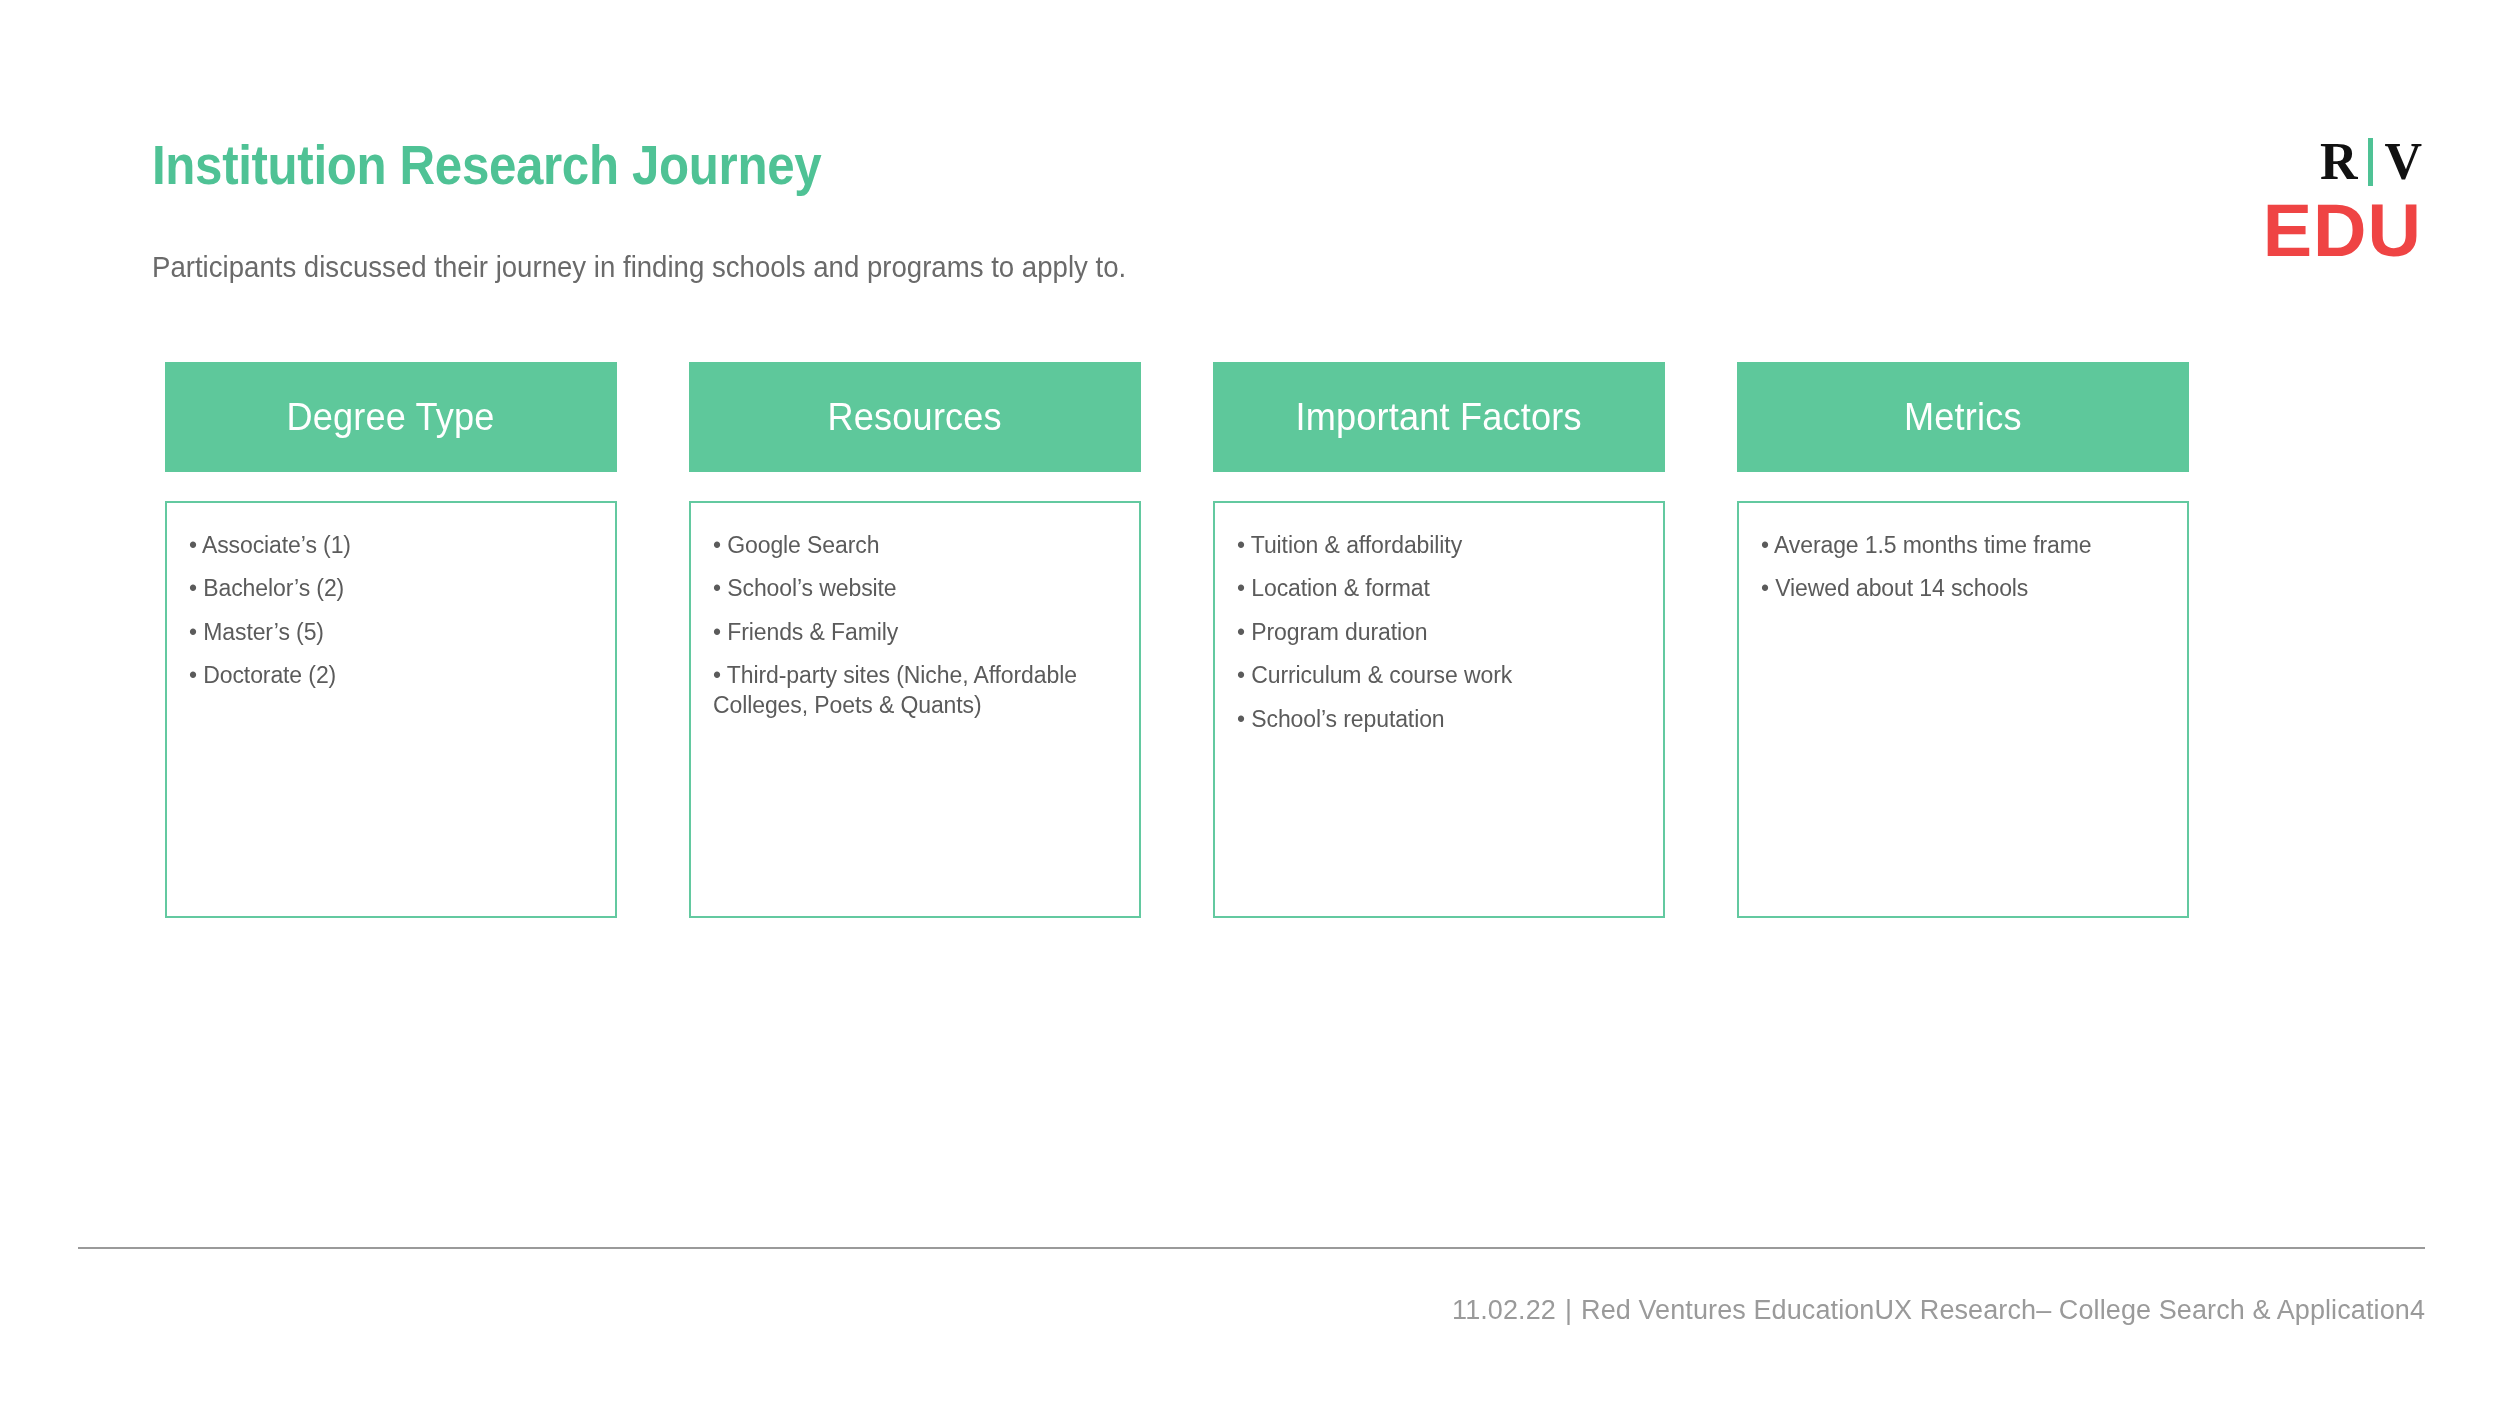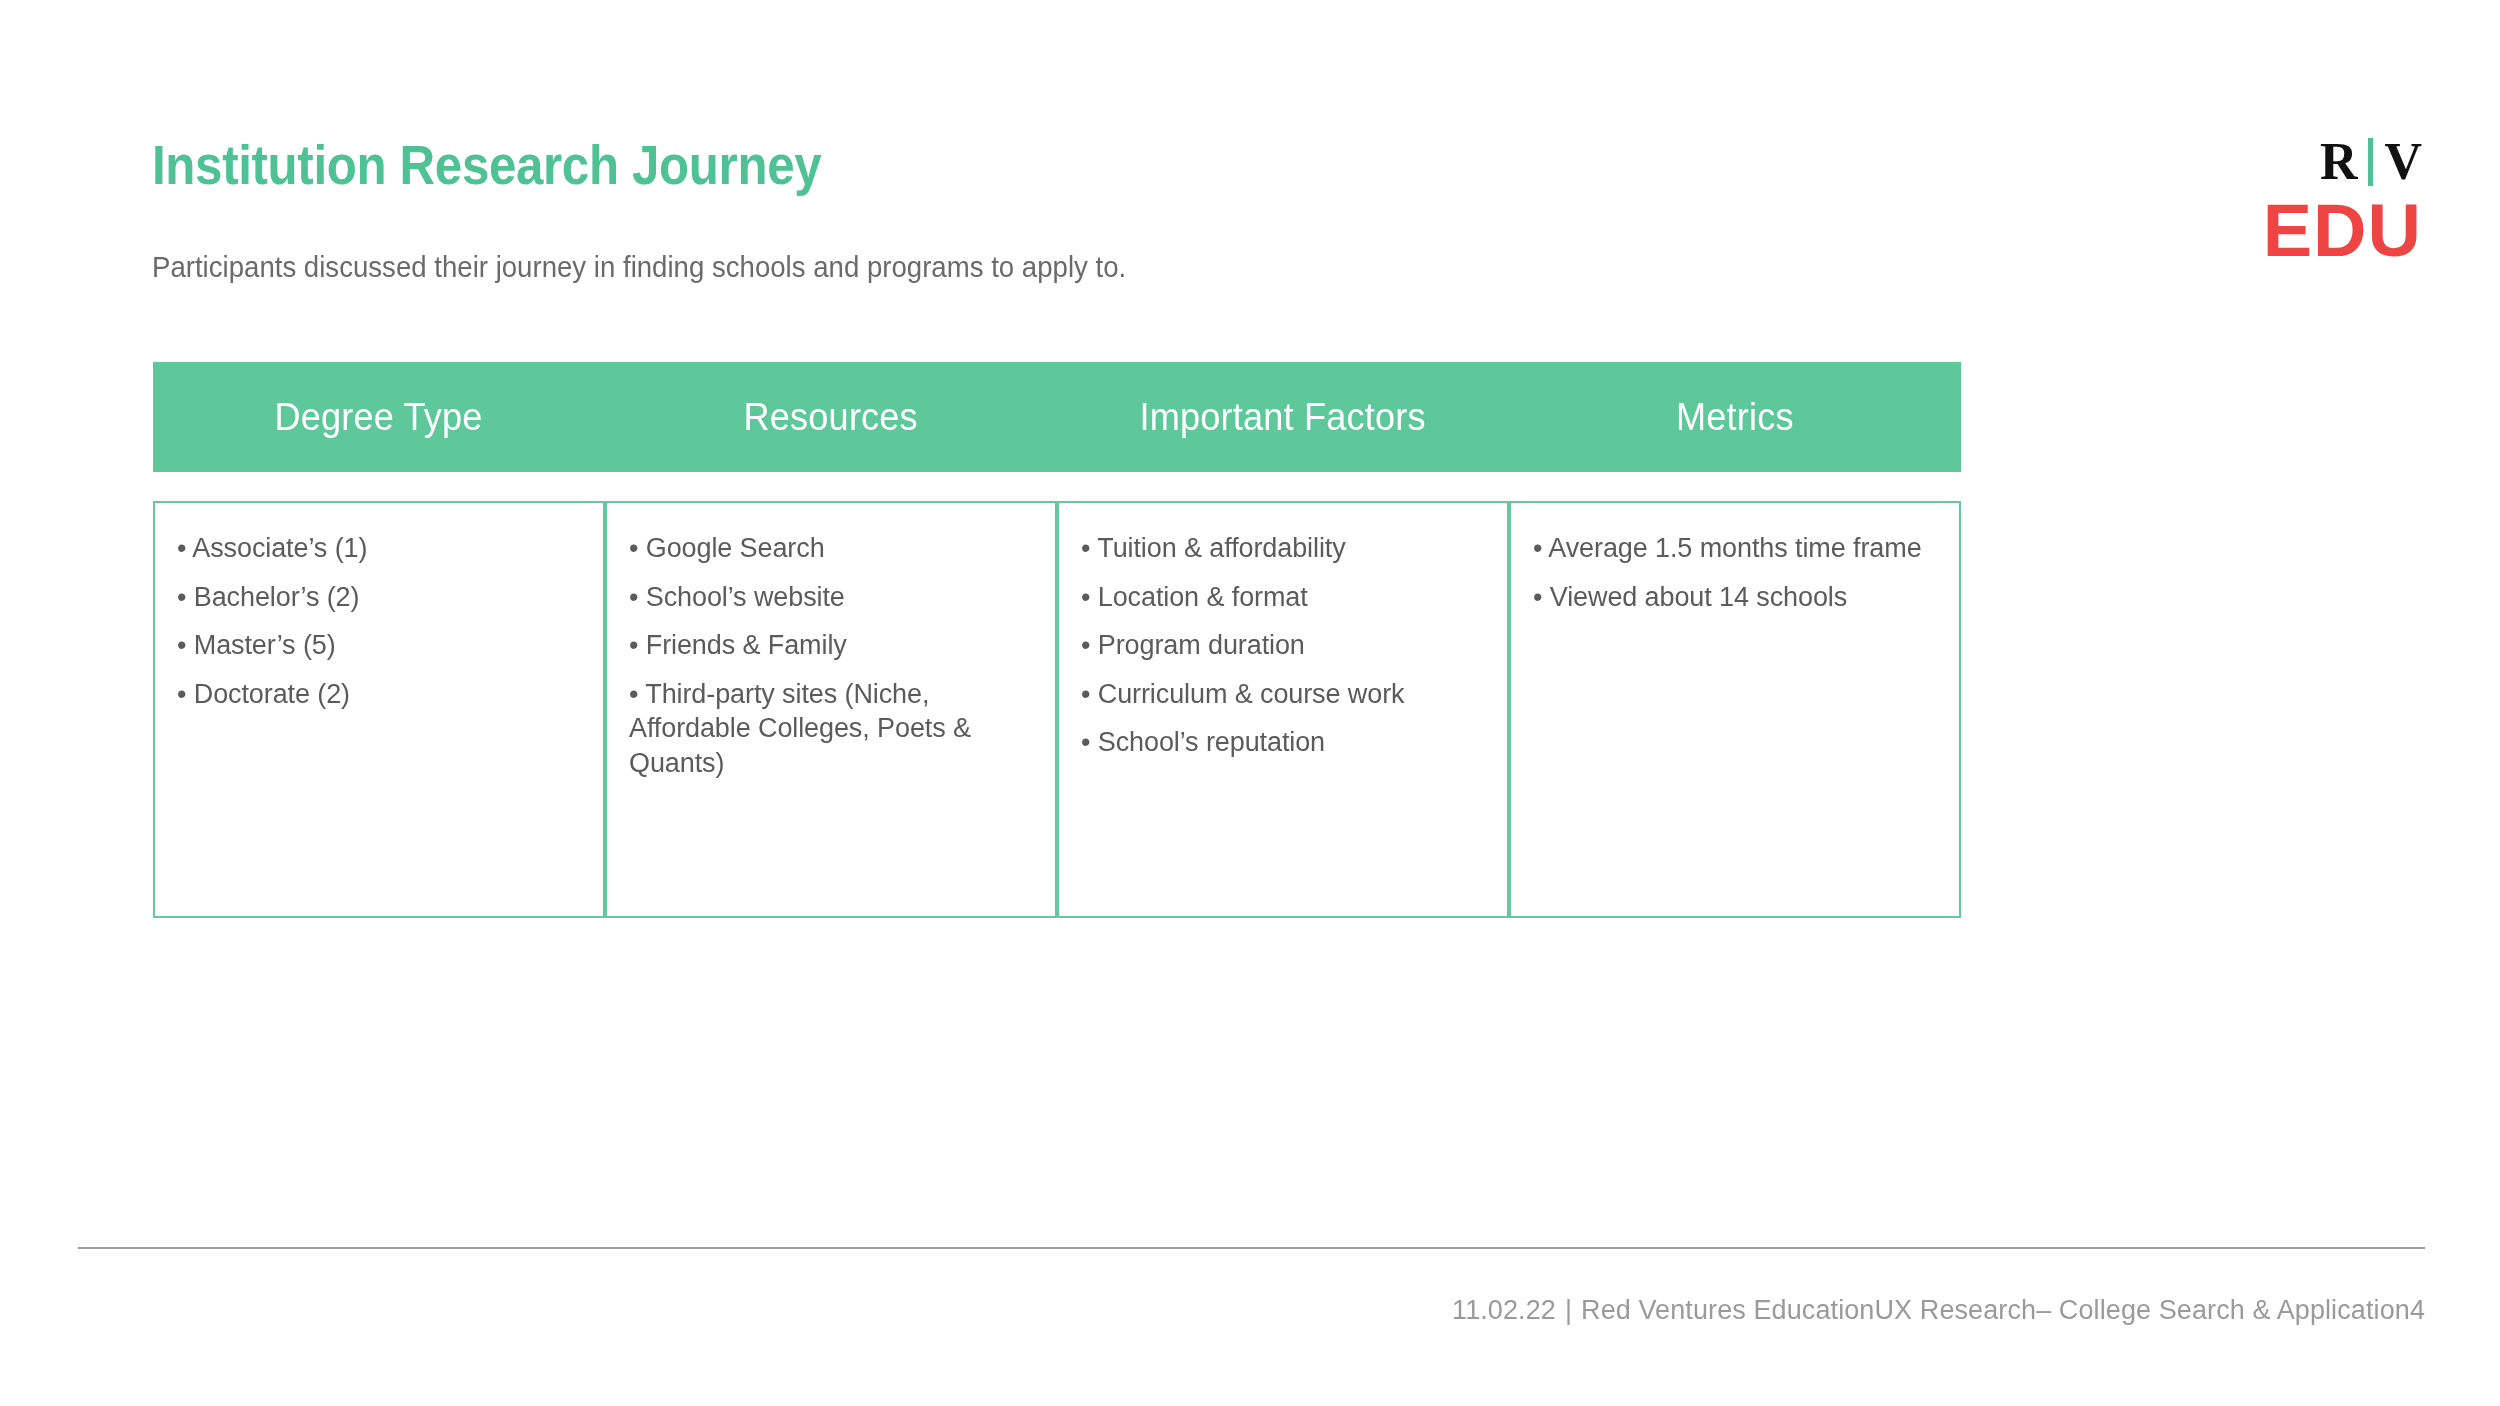--- a/index.html
+++ b/index.html
@@ -87,24 +87,25 @@
     color: #ef4444;
     line-height: 0.95;
     letter-spacing: 1px;
     transform: scaleX(1.0);
     transform-origin: right center;
   }
 
   
   .columns {
     position: absolute;
-    left: 153px;
+    left: 165px;
     top: 362px;
     width: 2064px;
     display: flex;
+    gap: 72px;
   }
   .column {
     width: 452px;
     flex: 0 0 452px;
   }
   .col-header {
     height: 110px;
     background: #5EC89B;
     display: flex;
     align-items: center;
@@ -128,21 +129,21 @@
     box-sizing: border-box;
     padding: 28px 24px 20px 22px;
   }
   .bullet-list {
     margin: 0;
     padding: 0;
     list-style: none;
   }
   .bullet-item {
     position: relative;
-    font-size: 27px;
+    font-size: 23px;
     color: #5B5B5B;
     line-height: 1.28;
     margin-bottom: 14px;
     padding-left: 0;
     letter-spacing: -0.1px;
   }
   .bullet-item:last-child { margin-bottom: 0; }
 
   
   .footer-rule {

